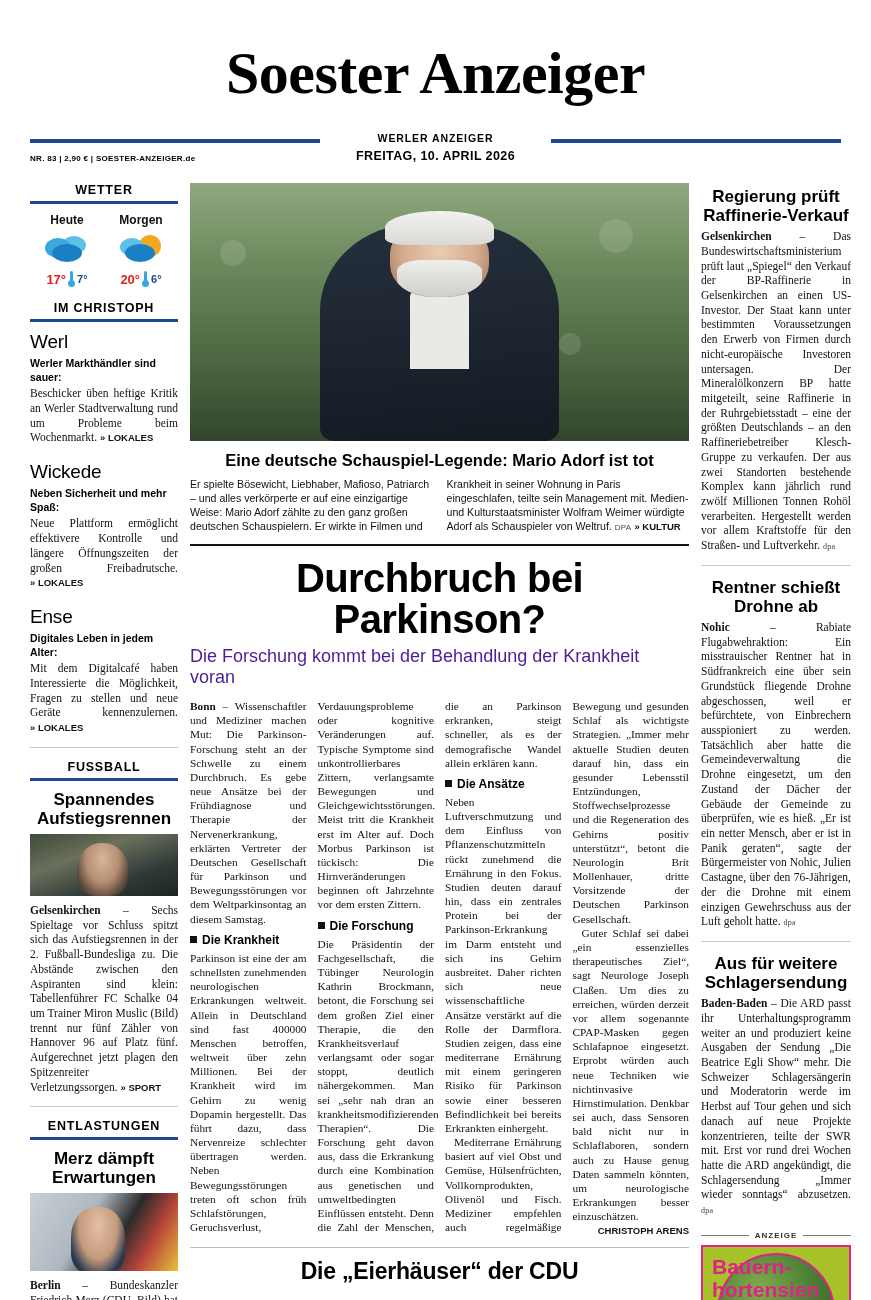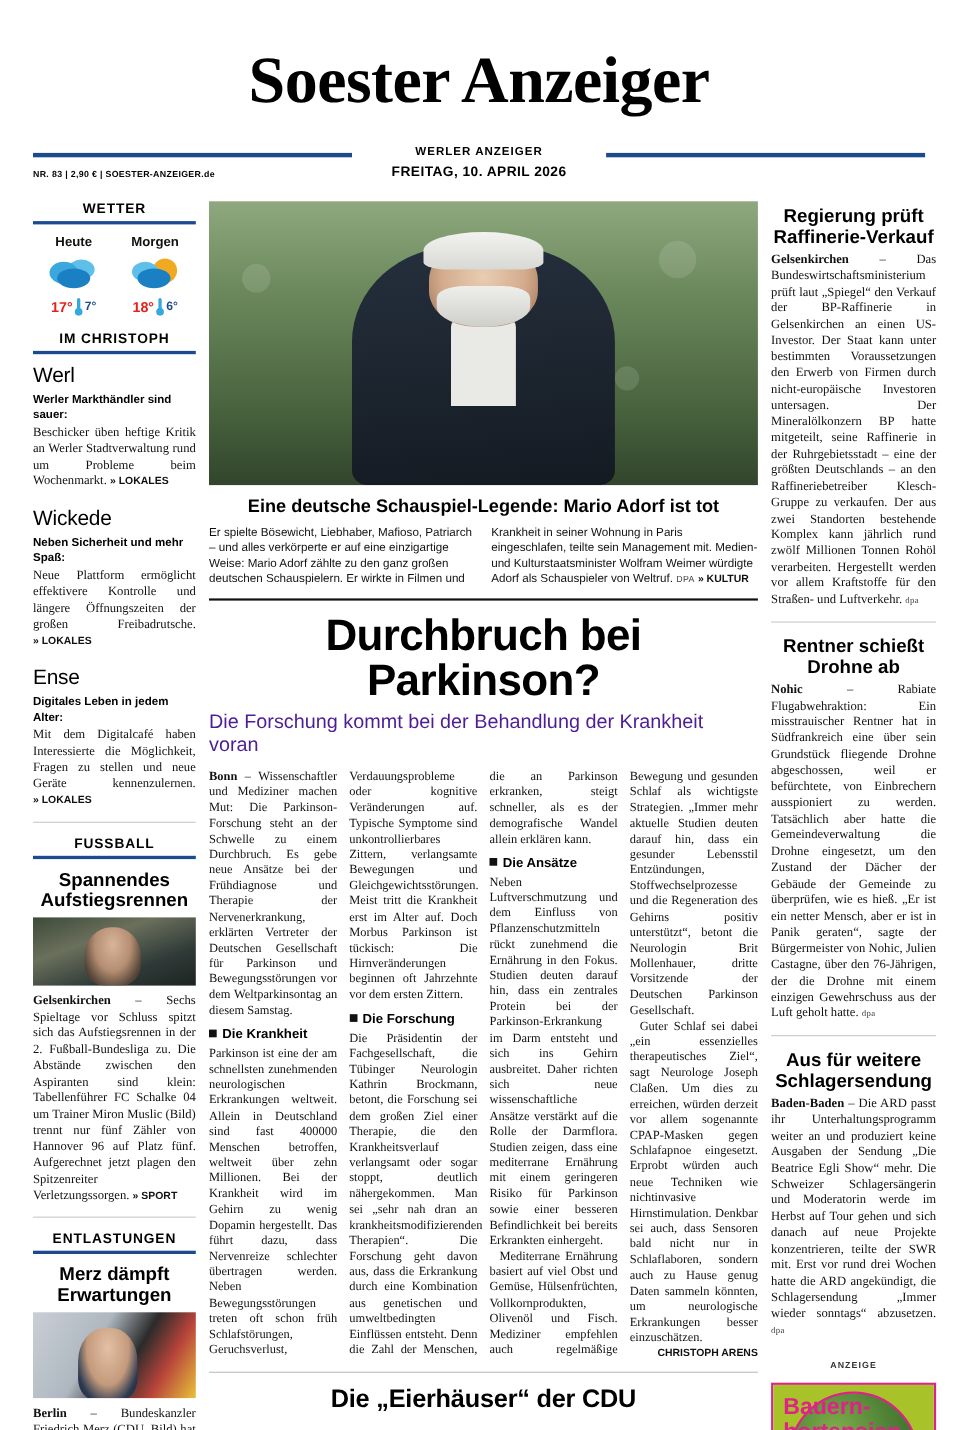--- a/index.html
+++ b/index.html
@@ -214,21 +214,21 @@
   }
 
   
   .cdu-headline {
     font-family: "Liberation Sans", sans-serif; font-weight: bold;
     font-size: 23px; text-align: center; color: #000; letter-spacing: -0.2px;
   }
 
   
   .anzeige-bar {
-    display:flex; align-items:center; gap:6px; margin-bottom:5px;flex-direction:column;
+    display:flex; align-items:center; gap:6px; margin-bottom:5px;
   }
   .anzeige-bar .ln { flex:1; height:1px; background:#777; }
   .anzeige-bar span {
     font-family:"Liberation Sans", sans-serif; font-size:8px;
     font-weight:bold; letter-spacing:1px; color:#333;
   }
   .ad {
     border: 2px solid #e0218a; width: 100%;
   }
   .ad-top {
@@ -289,21 +289,21 @@
           <div class="wx-cell">
             <div class="wx-label">Morgen</div>
             <div class="wx-icon">
               <svg width="50" height="34" viewBox="0 0 50 34" aria-hidden="true">
                 <circle cx="34" cy="14" r="11" fill="#f2a922"></circle>
                 <ellipse cx="16" cy="15" rx="12" ry="9" fill="#5ec0e8"></ellipse>
                 <ellipse cx="24" cy="21" rx="15" ry="9" fill="#1b7fc4"></ellipse>
               </svg>
             </div>
             <div class="wx-temps">
-              <span class="t-hi">18°</span>
+              <span class="t-hi">20°</span>
               <span class="thermo"></span>
               <span class="t-lo">6°</span>
             </div>
           </div>
         </div>
       </div>
 
       <div class="kicker">IM CHRISTOPH</div>
       <div class="kicker-rule"></div>
 

